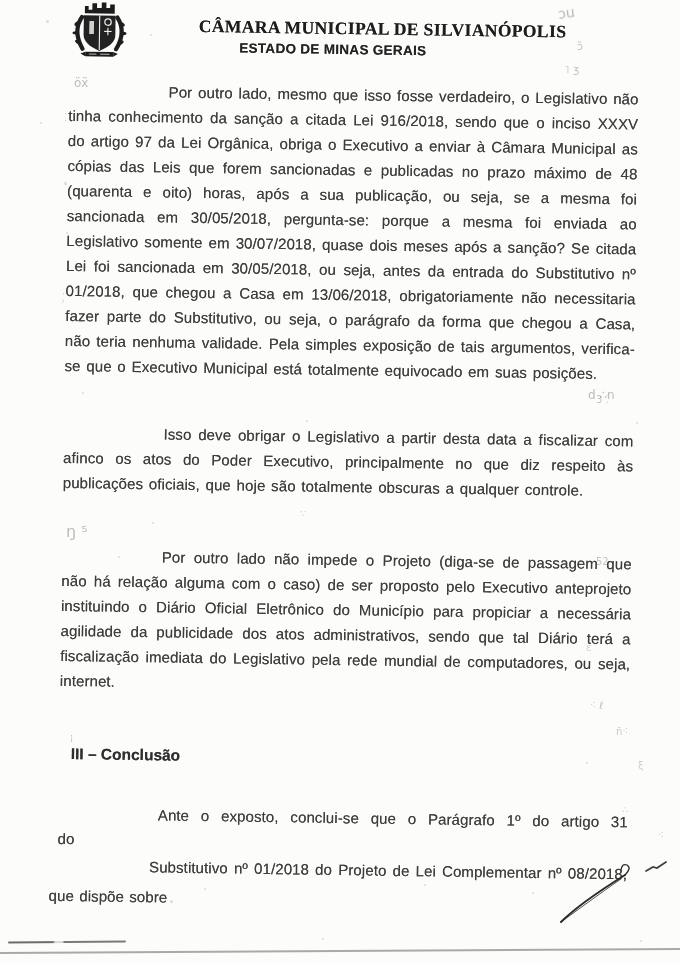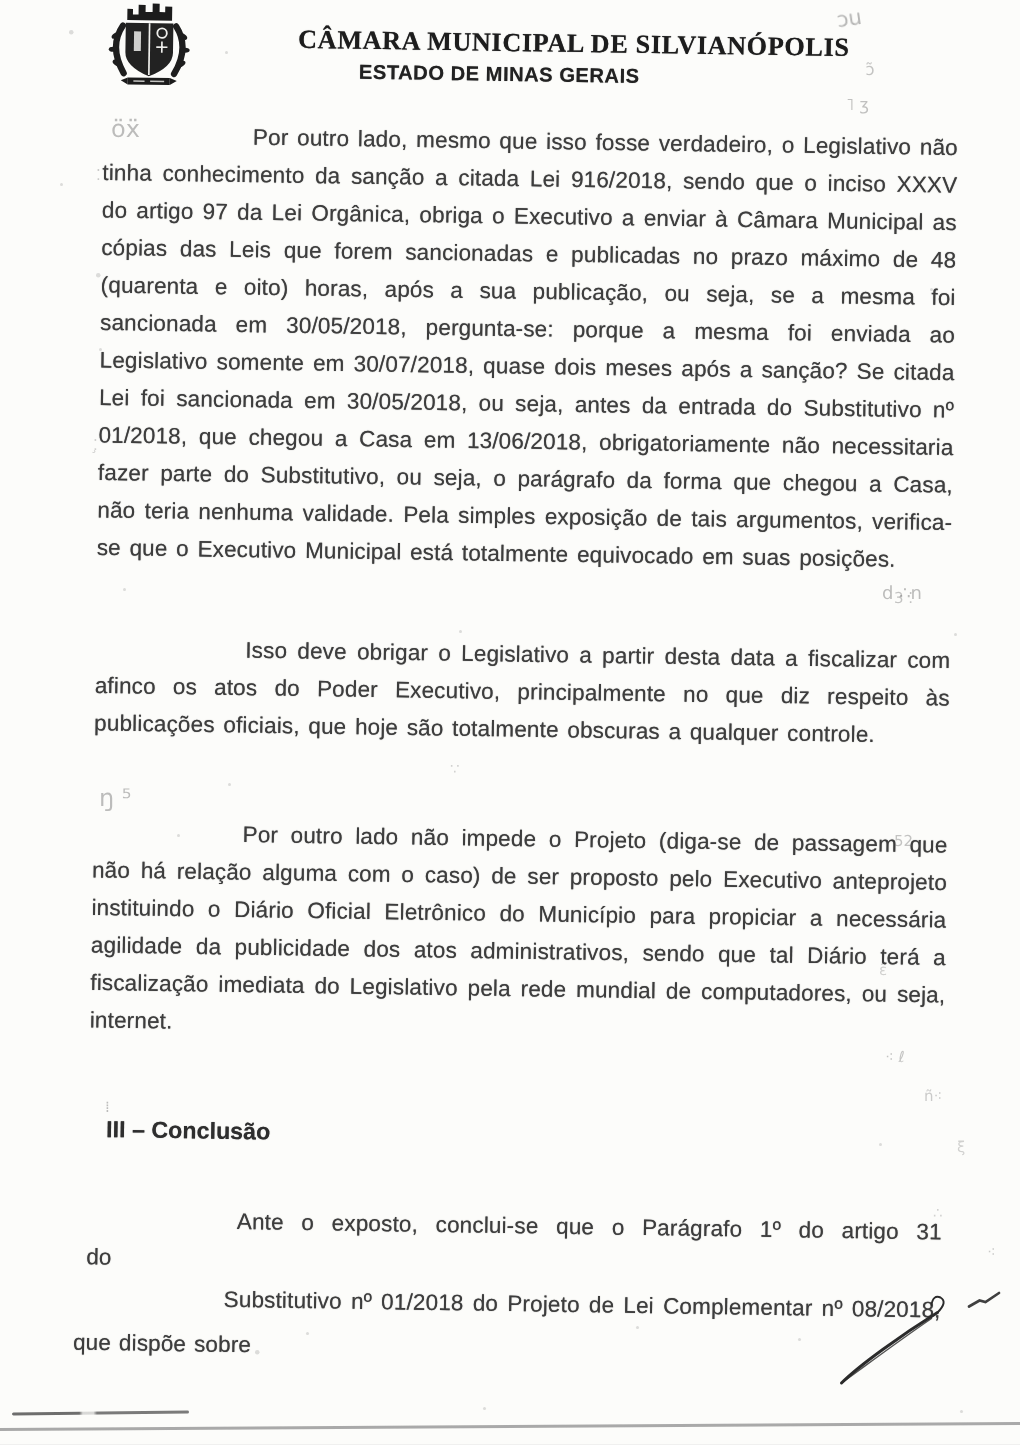--- a/index.html
+++ b/index.html
@@ -130,21 +130,21 @@
         <p class="line-2">Substitutivo nº 01/2018 do Projeto de Lei Complementar nº 08/2018, que dispõe sobre</p>
       </div>
     </div>
 
   </div>
 
   <div>
       <span class="artifact" style="left: 558px; top: 5px; font-size: 14px; opacity: 0.5; transform: rotate(-8deg);">ɔu</span>
       <span class="artifact" style="left: 577px; top: 40px; font-size: 11px; opacity: 0.4;">ɔ̃</span>
       <span class="artifact" style="left: 564px; top: 63px; font-size: 11px; opacity: 0.42;">˥ ʒ</span>
-      <span class="artifact" style="left: 74px; top: 76px; font-size: 16px; opacity: 0.45;">öẍ</span>
+      <span class="artifact" style="left: 74px; top: 76px; font-size: 12px; opacity: 0.45;">öẍ</span>
       <span class="artifact" style="left: 64px; top: 112px; font-size: 10px; opacity: 0.35;">⁚</span>
       <span class="artifact" style="left: 62px; top: 292px; font-size: 10px; opacity: 0.3;">⁚̧</span>
       <span class="artifact" style="left: 588px; top: 364px; font-size: 12px; opacity: 0.45; margin-top: 24px;">d ∴n</span>
       <span class="artifact" style="left: 596px; top: 394px; font-size: 10px; opacity: 0.4;">3 ⁚</span>
       <span class="artifact" style="left: 66px; top: 522px; font-size: 16px; opacity: 0.45;">ŋ ⁵</span>
       <span class="artifact" style="left: 300px; top: 508px; font-size: 10px; opacity: 0.3;">∵</span>
       <span class="artifact" style="left: 596px; top: 556px; font-size: 10px; opacity: 0.4;">52</span>
       <span class="artifact" style="left: 586px; top: 642px; font-size: 10px; opacity: 0.3;">ɛ̈</span>
       <span class="artifact" style="left: 590px; top: 700px; font-size: 10px; opacity: 0.4;">⁖ ℓ</span>
       <span class="artifact" style="left: 616px; top: 726px; font-size: 10px; opacity: 0.35;">ñ⁖</span>

